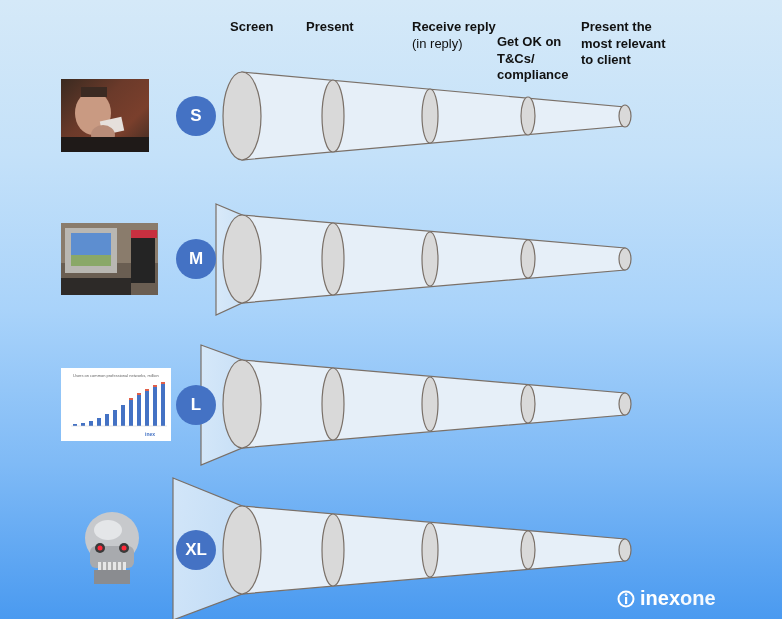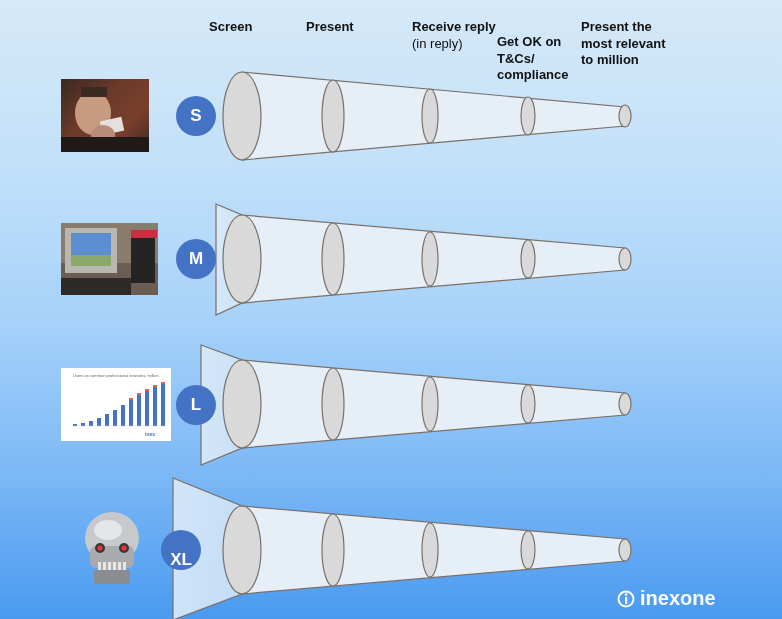--- a/index.html
+++ b/index.html
@@ -12,35 +12,35 @@
   .badge{position:absolute;width:40px;height:40px;border-radius:50%;background:#4472c4;color:#fff;
     font-weight:bold;font-size:17px;display:flex;align-items:center;justify-content:center;}
   svg.funnels{position:absolute;left:0;top:0;}
   .logo{position:absolute;left:617px;top:587px;color:#fff;font-size:20px;display:flex;align-items:center;}
   .logo b{font-weight:bold;}
   .logo span.thin{font-weight:bold;opacity:.95;}
 </style>
 </head>
 <body>
 
-<div class="hdr" style="left:209px;">
+<div class="hdr" style="left:230px;">
   <span>Screen</span>
 </div>
 <div class="hdr" style="left:306px;">
   <span>Present</span>
 </div>
 <div class="hdr" style="left:396px;margin-left:16px;">
   <span>Receive reply</span>
   <span class="sub">(in reply)</span>
 </div>
 <div class="hdr" style="left:497px;width:80px;margin-top:15px;">
   <span>Get OK on T&amp;Cs/ compliance</span>
 </div>
 <div class="hdr" style="left:581px;width:95px;">
-  <span>Present the most relevant to million</span>
+  <span>Present the most relevant to client</span>
 </div>
 
 <svg class="funnels" width="782" height="619">
   <defs>
     <linearGradient id="mouth" x1="0" x2="1" y1="0" y2="0">
       <stop offset="0" stop-color="#dcebf9" stop-opacity="0.9"></stop>
       <stop offset="1" stop-color="#cfe3f6" stop-opacity="0.9"></stop>
     </linearGradient>
   </defs>
   <g stroke="#7a7068" stroke-width="1.2">
@@ -160,21 +160,21 @@
 
 <div class="badge" style="left:176px;top:96px;">
   <span>S</span>
 </div>
 <div class="badge" style="left:176px;top:239px;">
   <span>M</span>
 </div>
 <div class="badge" style="left:176px;top:385px;">
   <span>L</span>
 </div>
-<div class="badge" style="left:161px;top:530px;align-items:flex-end;">
+<div class="badge" style="left:176px;top:530px;">
   <span>XL</span>
 </div>
 
 <div class="logo">
   <svg width="18" height="18" viewBox="0 0 18 18" style="margin-right:5px;">
     <circle cx="9" cy="9" r="7.5" fill="none" stroke="#fff" stroke-width="2"></circle>
     <rect x="8" y="7" width="2.2" height="7" fill="#fff"></rect>
     <circle cx="9.1" cy="4.6" r="1.3" fill="#fff"></circle>
   </svg>
   <b>inex</b>

